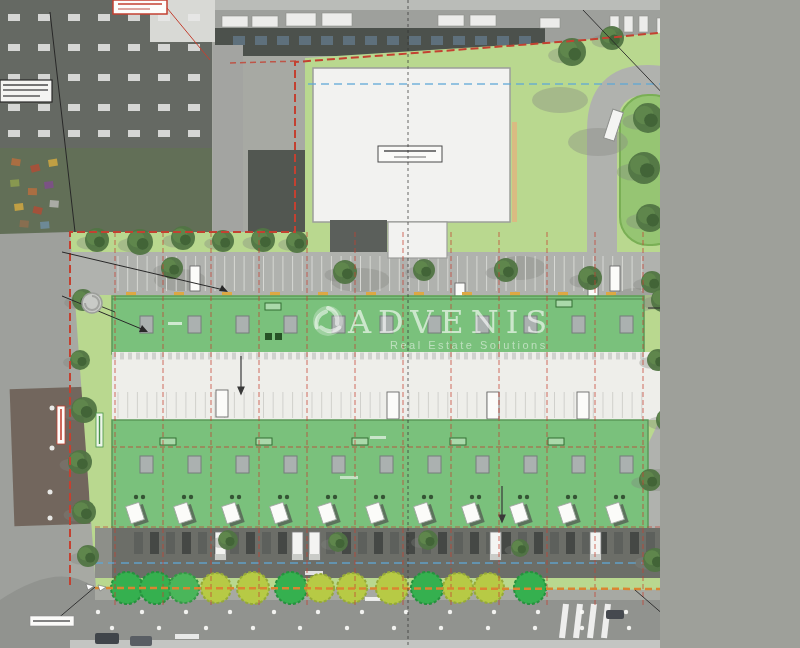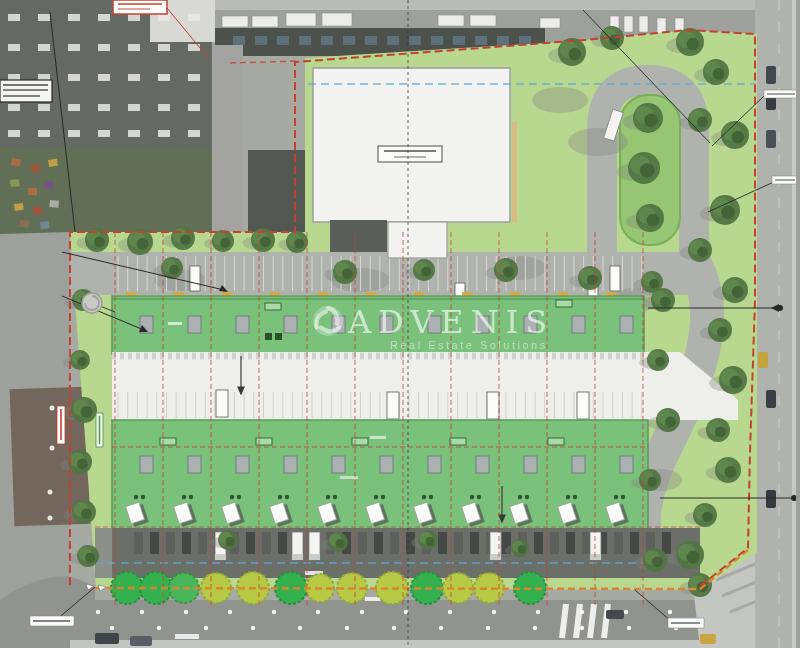--- a/index.html
+++ b/index.html
@@ -1,16 +1,16 @@
 <!DOCTYPE html>
 <html><head>
 <meta charset="utf-8">
 <style>
   html,body{margin:0;padding:0;background:#9ea09a;}
-  #stage{width:796px;height:648px;position:relative;overflow:hidden;font-family:"Liberation Sans",sans-serif;}
+  #stage{width:660px;height:648px;position:relative;overflow:hidden;font-family:"Liberation Sans",sans-serif;}
   svg{display:block;}
   .wm-title{font-family:"DejaVu Serif",serif;font-weight:400;letter-spacing:7px;fill:rgba(255,255,255,0.62);}
   .wm-sub{font-family:"Liberation Sans",sans-serif;letter-spacing:2.5px;fill:rgba(255,255,255,0.5);}
 </style>
 </head>
 <body>
 
 <div id="stage">
 <svg width="800" height="648" viewBox="0 0 800 648">
 

